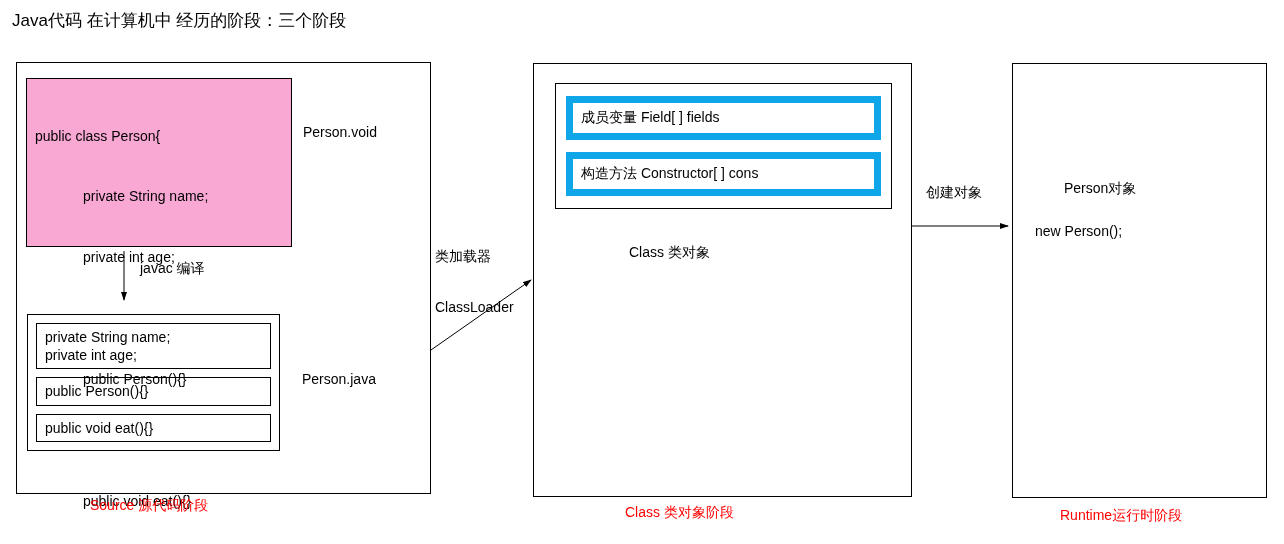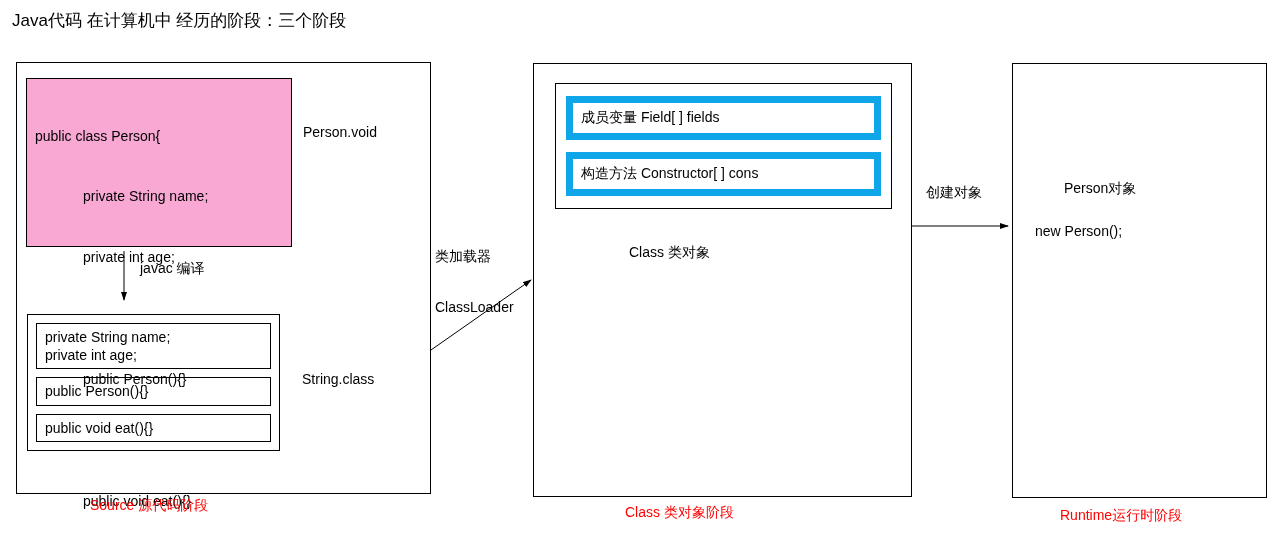--- a/index.html
+++ b/index.html
@@ -94,21 +94,21 @@
 
 <div class="label" style="left:140px; top:260px;text-align:right;">javac 编译</div>
 
 <div class="sub-outer" style="left:27px; top:314px; width:251px;">
   <div class="sub-inner" style="white-space:pre;">private String name;
 private int age;</div>
   <div class="sub-inner tight">public Person(){}</div>
   <div class="sub-inner tight">public void eat(){}</div>
 </div>
 
-<div class="label" style="left:302px; top:371px;">String.class</div>
+<div class="label" style="left:302px; top:371px;">Person.java</div>
 
 <div class="stage-label" style="left:90px; top:497px;">Source 源代码阶段</div>
 
 <div class="label" style="left:435px; top:248px;">类加载器</div>
 <div class="label" style="left:435px; top:299px;">ClassLoader</div>
 
 <div class="stage-box" style="left:533px; top:63px; width:377px; height:432px;"></div>
 
 <div class="class-outer" style="left:555px; top:83px; width:335px;">
   <div class="class-row">成员变量  Field[ ] fields</div>

